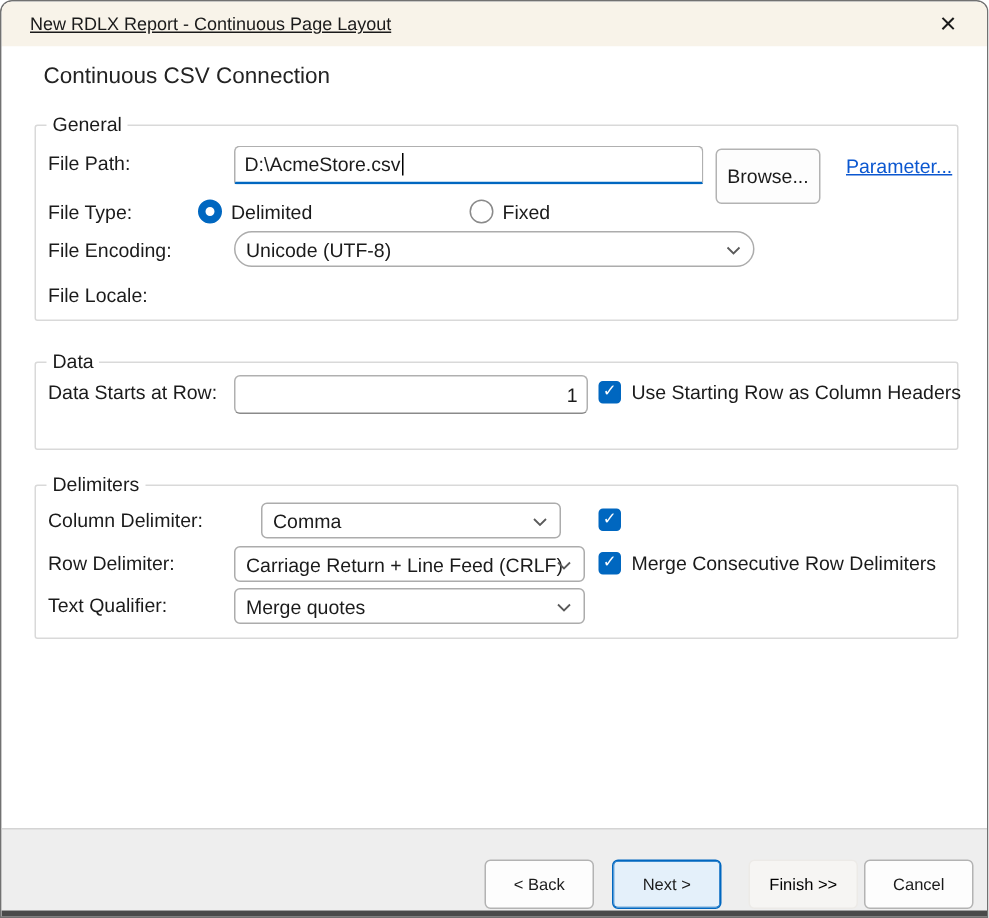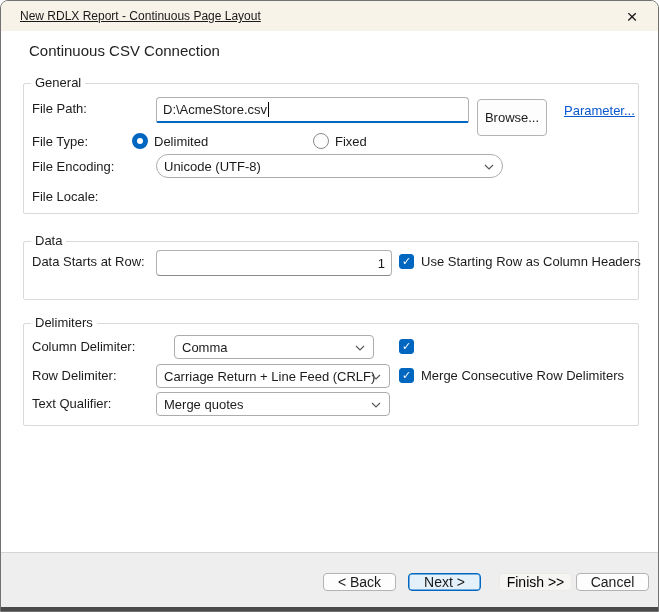--- a/index.html
+++ b/index.html
@@ -35,21 +35,21 @@
   
   .radio { position:absolute; width:16px; height:16px; border-radius:50%; background:#fff; border:1px solid #8a8a8a; }
   .radio.selected { border:5px solid #0067c0; }
   
   .checkbox { position:absolute; width:15px; height:15px; border-radius:3px; background:#0067c0; border:1px solid #0067c0; color:#fff; display:flex; align-items:center; justify-content:center; font-size:11px; line-height:1; }
   
   .pushbtn { position:absolute; height:37px; background:#fdfdfd; border:1px solid #b3b3b3; border-radius:4px; display:flex; align-items:center; justify-content:center; font-size:13px; color:#1b1b1b; cursor:default; }
   .link { position:absolute; color:#0b57d0; text-decoration:underline; cursor:pointer; white-space:nowrap; }
   
   .footer { position:absolute; top:551px; left:0; right:0; height:55px; background:#eeeeee; border-top:1px solid #d4d4d4; }
-  .footer .pushbtn { top:20px; width:73px; height:18px; font-size:14px; }
+  .footer .pushbtn { top:20px; width:73px; height:33px; font-size:11px; }
   .btn-back   { left:322px; }
   .btn-next   { left:407px; background:#e4f0fa; border:1px solid #0067c0; box-shadow:inset 0 0 0 0.5px #0067c0; }
   .btn-finish { left:498px; background:#f6f5f3; border-color:#eceae7; color:#000000; }
   .btn-cancel { left:575px; width:72px; }
   .bottom-shadow { position:absolute; top:606px; left:0; right:0; height:6px; background:#4a4a4a; }
 </style>
 </head>
 <body>
 
 <div class="window">

